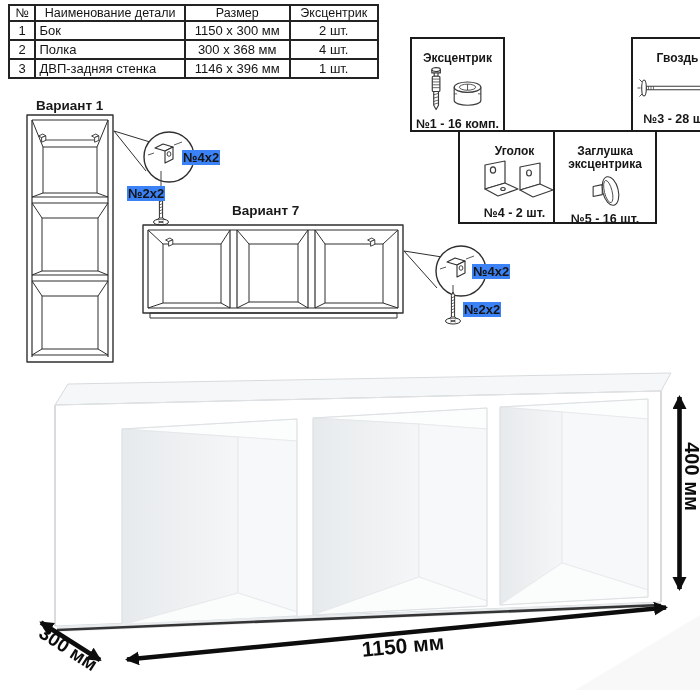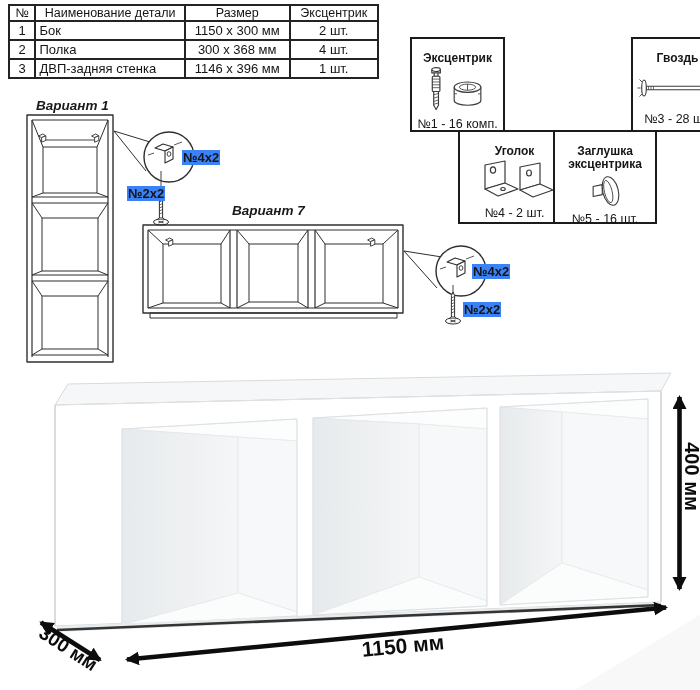--- a/index.html
+++ b/index.html
@@ -20,24 +20,24 @@
   table.parts .c-qty{width:87px;}
   table.parts td.name{text-align:left;}
 
   
   .hw-cell{position:absolute;background:#fff;border:2px solid #1b1b1b;box-sizing:border-box;
            display:flex;flex-direction:column;align-items:center;justify-content:space-between;
            padding:13px 1px 4px;}
   .hw-title{font-weight:bold;font-size:12px;line-height:1.06;text-align:center;color:#161616;}
   .hw-sub{font-weight:bold;font-size:12px;line-height:1.06;text-align:center;color:#161616;}
   .hw-sub:empty{display:none;}
-  .hw-count{font-weight:normal;font-size:12.5px;text-align:center;color:#161616;}
+  .hw-count{font-weight:bold;font-size:12.5px;text-align:center;color:#161616;}
   .hw-icon{flex:0 0 auto;}
 
-  .lbl{position:absolute;font-weight:bold;font-size:13.5px;color:#1a1a1a;white-space:nowrap;font-style:italic;}
+  .lbl{position:absolute;font-weight:bold;font-size:13.5px;color:#1a1a1a;white-space:nowrap;}
   .callout-lbl{position:absolute;font-weight:bold;font-size:13px;color:#151515;
                background:#3b82f6;padding:0 1px;white-space:nowrap;}
   .dim{position:absolute;font-weight:bold;color:#0c0c0c;text-align:center;white-space:nowrap;}
   .dim-w{left:340px;top:634px;width:126px;font-size:21px;transform:rotate(-5.3deg);}
   .dim-h{left:641px;top:465px;width:100px;font-size:20px;transform:rotate(90deg);}
   .dim-d{left:26px;top:638px;width:84px;font-size:19px;transform:rotate(33deg);}
 </style>
 </head>
 <body>
 

